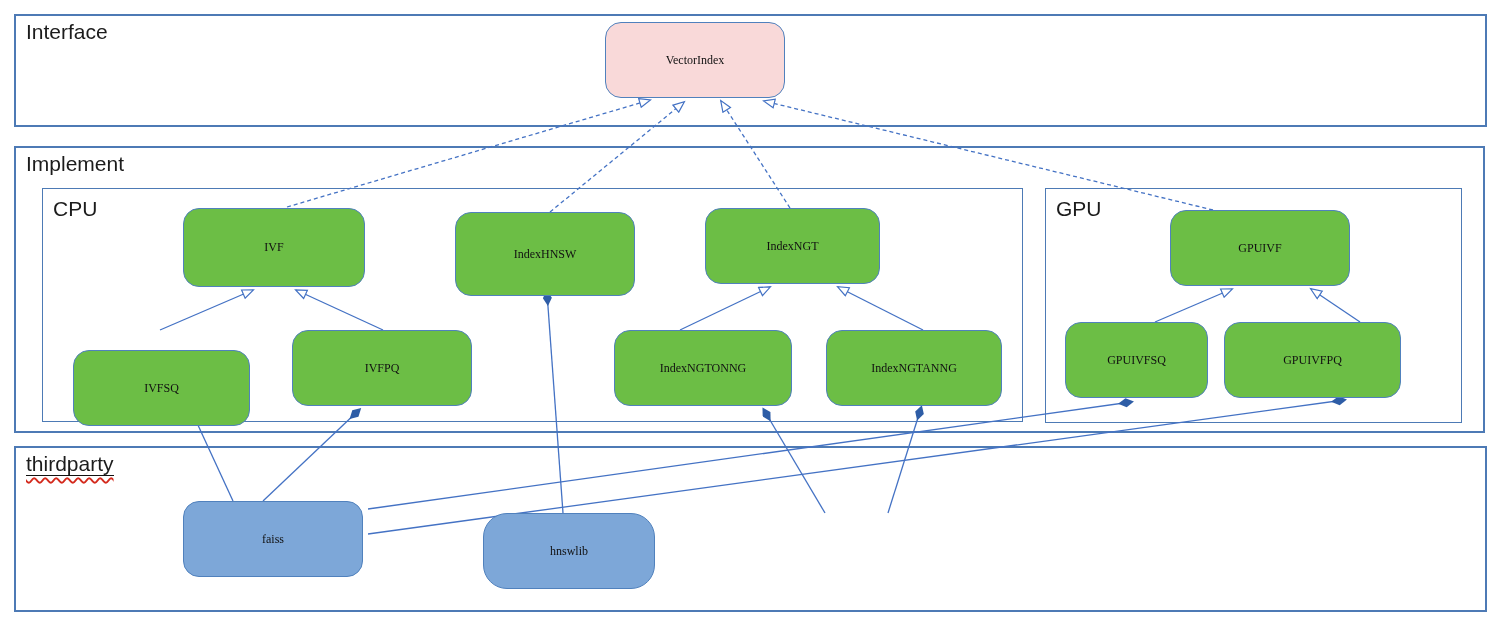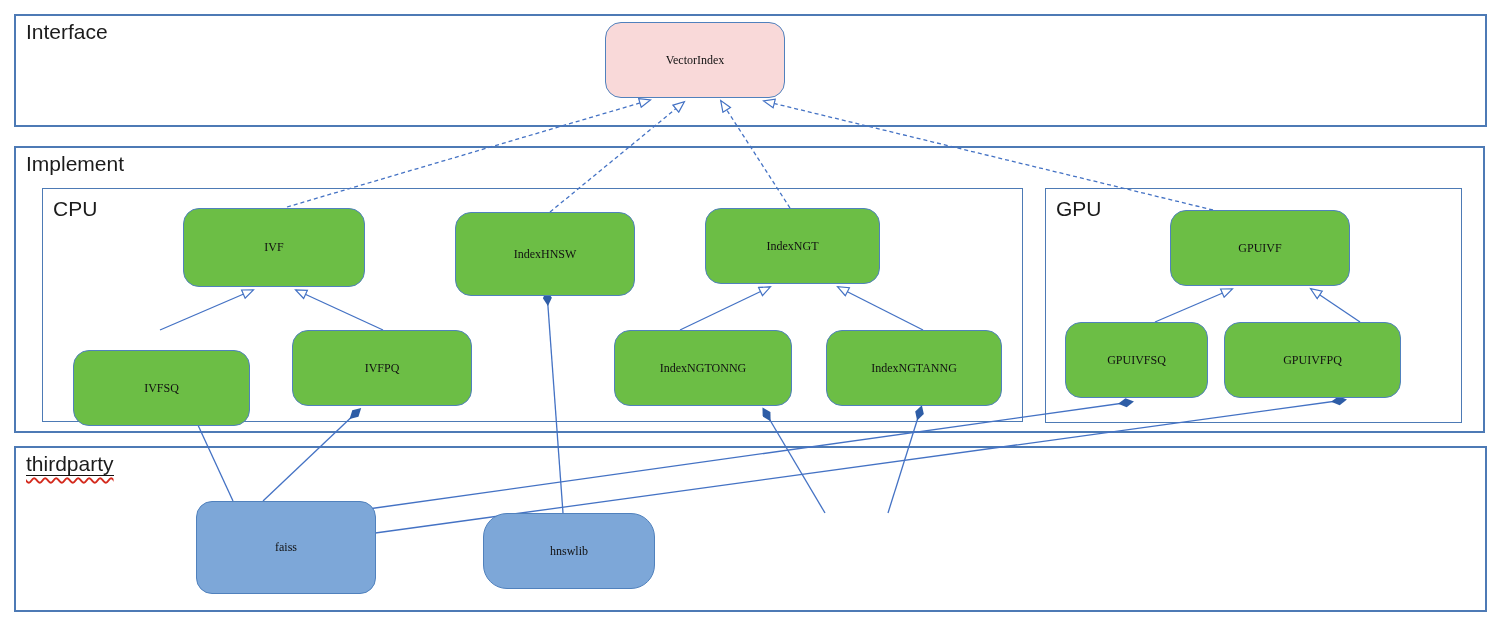--- a/index.html
+++ b/index.html
@@ -57,21 +57,21 @@
   #n-ivf{left:183px;top:208px;width:182px;height:79px;justify-content:center;}
   #n-indexhnsw{left:455px;top:212px;width:180px;height:84px;}
   #n-indexngt{left:705px;top:208px;width:175px;height:76px;}
   #n-gpuivf{left:1170px;top:210px;width:180px;height:76px;}
   #n-ivfsq{left:73px;top:350px;width:177px;height:76px;}
   #n-ivfpq{left:292px;top:330px;width:180px;height:76px;}
   #n-indexngtonng{left:614px;top:330px;width:178px;height:76px;}
   #n-indexngtanng{left:826px;top:330px;width:176px;height:76px;}
   #n-gpuivfsq{left:1065px;top:322px;width:143px;height:76px;}
   #n-gpuivfpq{left:1224px;top:322px;width:177px;height:76px;}
-  #n-faiss{left:196px;top:501px;width:180px;height:93px;}
+  #n-faiss{left:183px;top:501px;width:180px;height:76px;}
   #n-hnswlib{left:483px;top:513px;width:172px;height:76px;border-radius:24px;}
   #n-ngt{left:773px;top:513px;width:180px;height:75px;}
   
   #s-interface{left:14px;top:14px;width:1473px;height:113px;}
   #s-implement{left:14px;top:146px;width:1471px;height:287px;}
   #s-cpu{left:42px;top:188px;width:981px;height:234px;}
   #s-gpu{left:1045px;top:188px;width:417px;height:235px;}
   #s-thirdparty{left:14px;top:446px;width:1473px;height:166px;}
 </style>
 </head>

